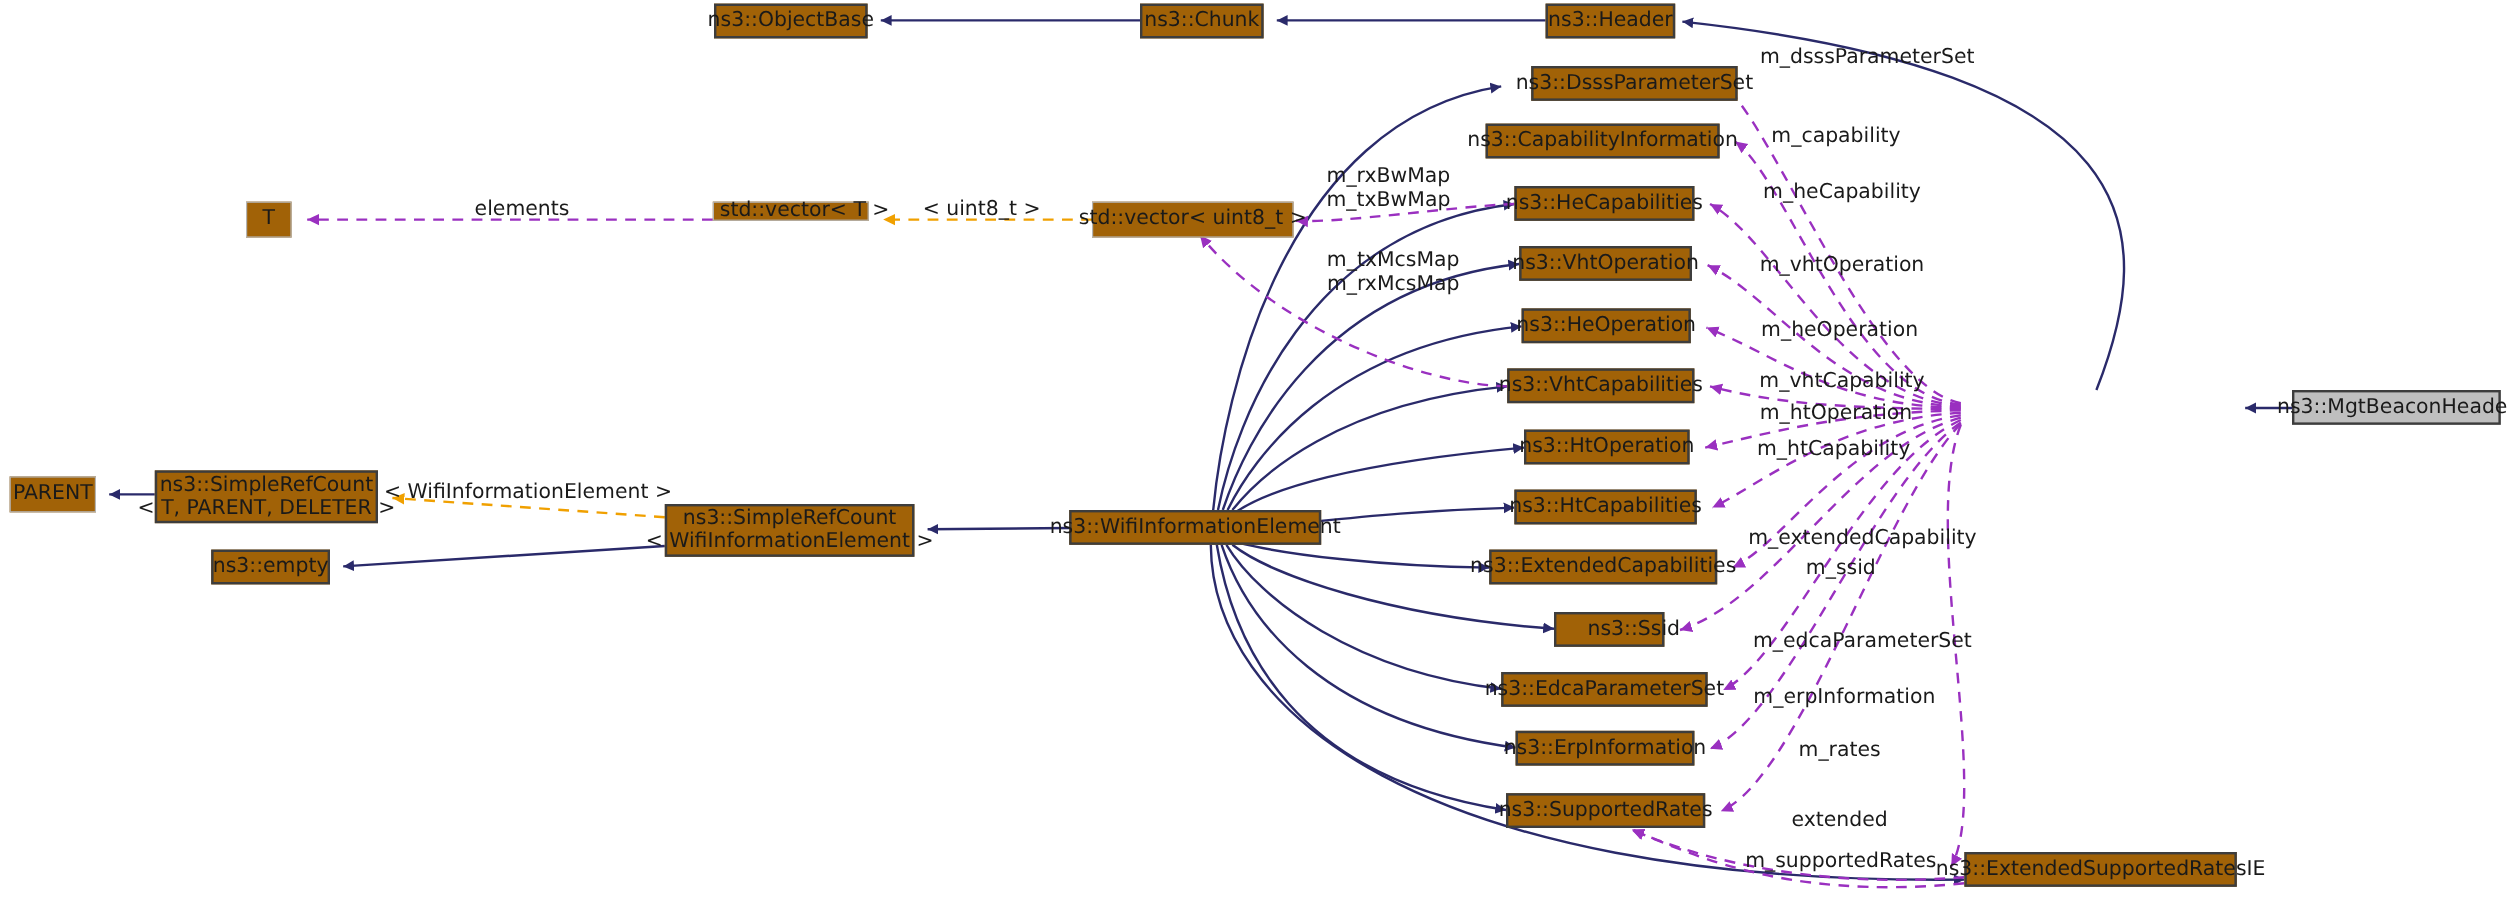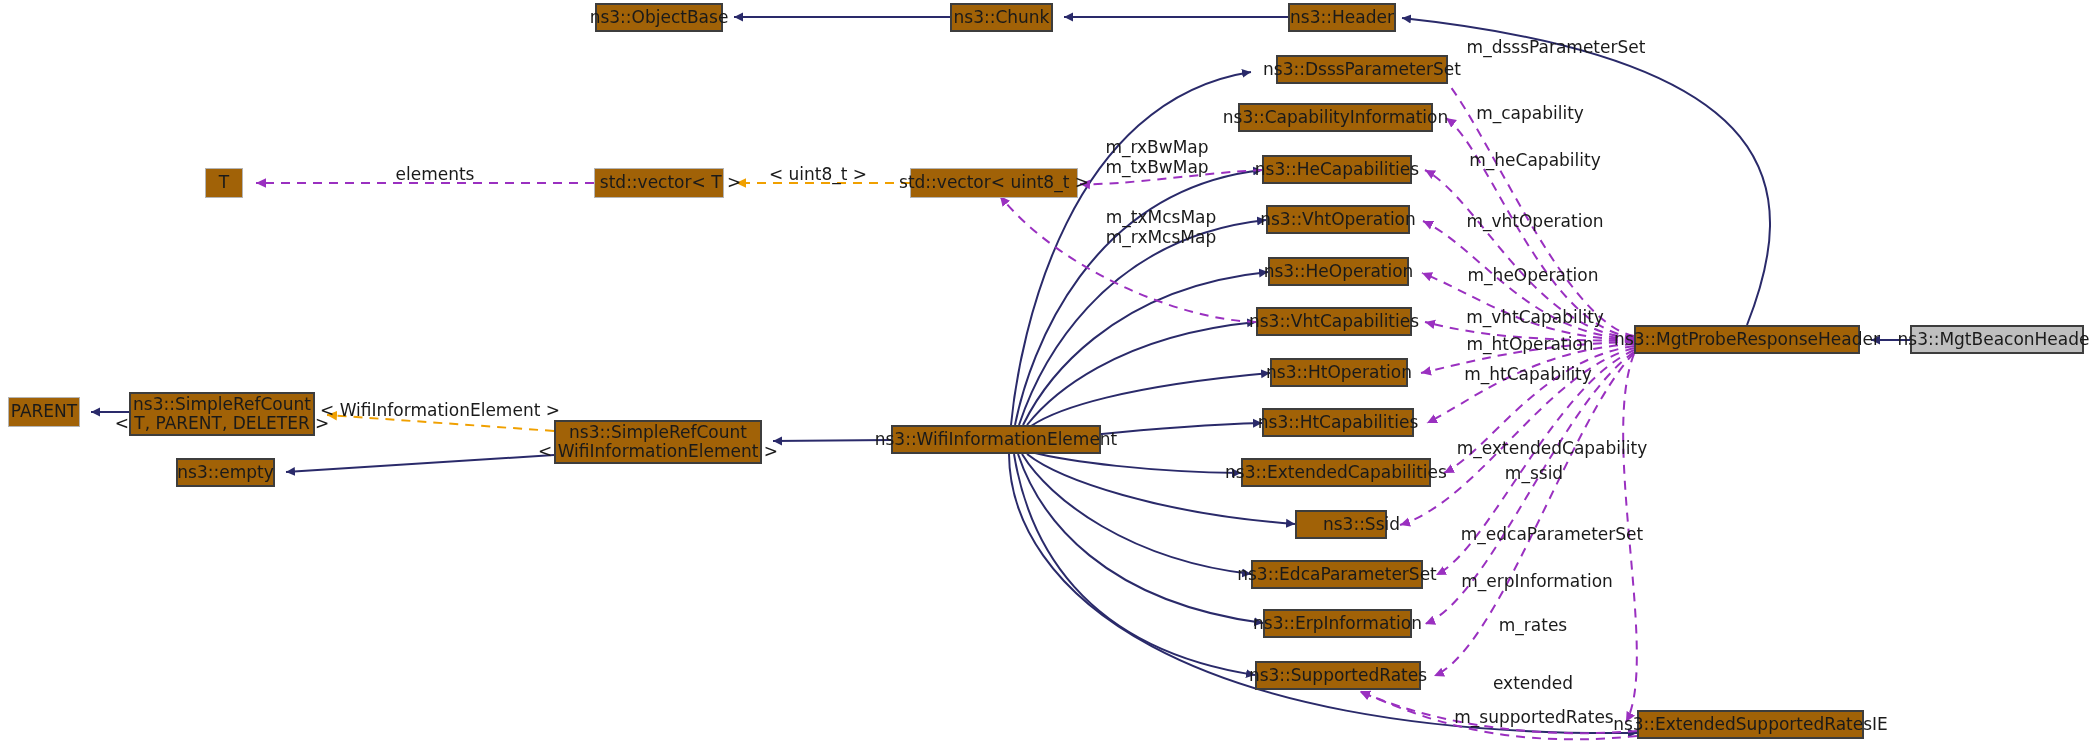--- a/index.html
+++ b/index.html
@@ -133,30 +133,28 @@
 
   <div class="node thick" style="left:1263px;top:609px;width:149px;height:29px;">
     <span class="lbl">ns3::ErpInformation</span></div>
 
   <div class="node thick" style="left:1255px;top:661px;width:166px;height:29px;">
     <span class="lbl">ns3::SupportedRates</span></div>
 
   <div class="node thick" style="left:1637px;top:710px;width:227px;height:29px;">
     <span class="lbl">ns3::ExtendedSupportedRatesIE</span></div>
 
-  <div class="node thick" style="left:1634px;top:325px;width:226px;height:29px;">
-    <span class="lbl">ns3::MgtProbeResponseHeader</span></div>
 
   <div class="node filled" style="left:1910px;top:325px;width:174px;height:29px;">
     <span class="lbl">ns3::MgtBeaconHeader</span></div>
 
   <div class="node thin" style="left:205px;top:168px;width:38px;height:30px;">
     <span class="lbl">T</span></div>
 
-  <div class="node thin" style="left:594px;top:168px;width:130px;height:30px;padding-left:23px;">
+  <div class="node thin" style="left:594px;top:168px;width:130px;height:16px;padding-left:23px;">
     <span class="lbl">std::vector&lt; T &gt;</span></div>
 
   <div class="node thin" style="left:910px;top:168px;width:168px;height:30px;">
     <span class="lbl">std::vector&lt; uint8_t &gt;</span></div>
 
   <div class="node thin" style="left:8px;top:397px;width:72px;height:30px;">
     <span class="lbl">PARENT</span></div>
 
   <div class="node thick" style="left:129px;top:392px;width:186px;height:44px;">
     <span class="lbl">ns3::SimpleRefCount

